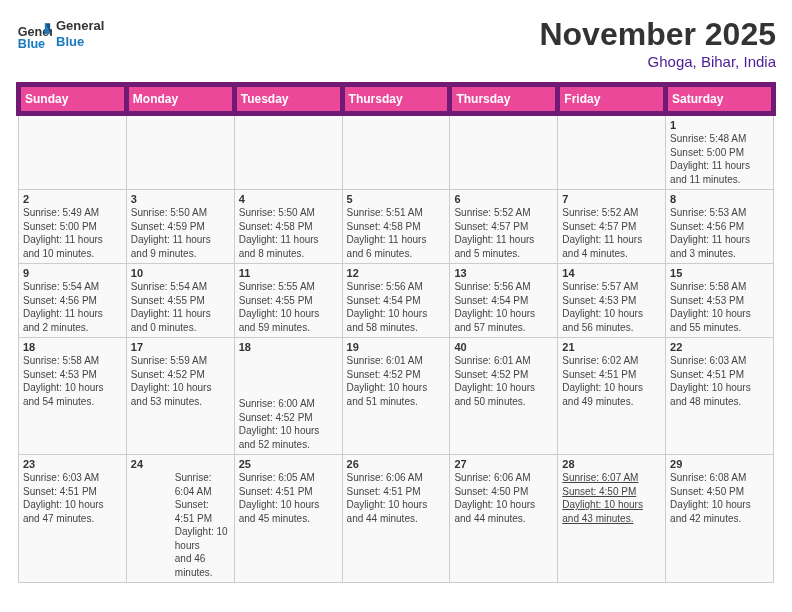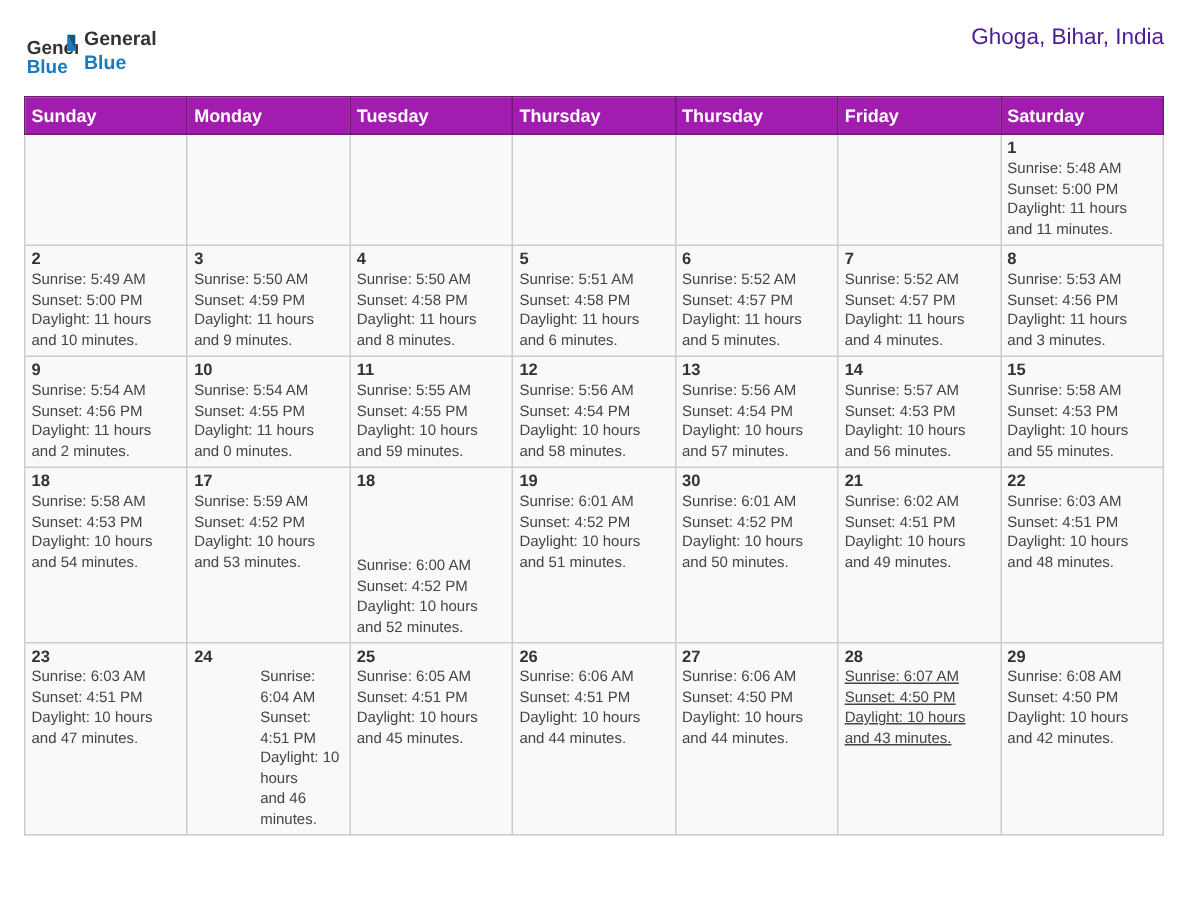--- a/index.html
+++ b/index.html
@@ -34,27 +34,27 @@
     .location {
       font-size: 15px;
       color: #4c1d95;
     }
     .calendar {
       width: 100%;
       border-collapse: collapse;
       border: 1px solid #ccc;
     }
     .calendar th {
-      background: #a21caf;
+      background: #ec4899;
       color: #fff;
       font-size: 12px;
       font-weight: bold;
       padding: 5px 4px;
       text-align: left;
-      border: 1px solid #701a75;
+      border: 5px solid #701a75;
     }
     .calendar td {
       vertical-align: top;
       border: 1px solid #ccc;
       padding: 3px 4px;
       width: 108px;
       min-height: 70px;
       background: #f9f9f9;
       font-size: 9.5px;
       color: #333;
@@ -82,20 +82,21 @@
       <text x="2" y="36" font-size="14" font-weight="bold" fill="#1a7abf">Blue</text>
       <polygon points="32,8 38,20 32,20" fill="#1a7abf"></polygon>
       <polygon points="32,8 38,8 38,20" fill="#0d5a8a"></polygon>
     </svg>
     <div style="line-height:1.2">
       <div style="font-size:13px;font-weight:bold;color:#333">General</div>
       <div style="font-size:13px;font-weight:bold;color:#1a7abf">Blue</div>
     </div>
   </div>
   <div class="title-block">
+    <div class="month-title">November 2025</div>
     <div class="location">Ghoga, Bihar, India</div>
   </div>
 </div>
 
 <table class="calendar">
   <thead>
     <tr>
     <th>Sunday</th>
         <th>Monday</th>
         <th>Tuesday</th>
@@ -246,21 +247,21 @@
 and 52 minutes.</div>
         </td>
         <td>
           <div class="day-num">19</div>
           <div class="day-info" style="white-space: pre-line;">Sunrise: 6:01 AM
 Sunset: 4:52 PM
 Daylight: 10 hours
 and 51 minutes.</div>
         </td>
         <td>
-          <div class="day-num">30</div>
+          <div class="day-num">40</div>
           <div class="day-info" style="white-space: pre-line;">Sunrise: 6:01 AM
 Sunset: 4:52 PM
 Daylight: 10 hours
 and 50 minutes.</div>
         </td>
         <td>
           <div class="day-num">21</div>
           <div class="day-info" style="white-space: pre-line;">Sunrise: 6:02 AM
 Sunset: 4:51 PM
 Daylight: 10 hours

